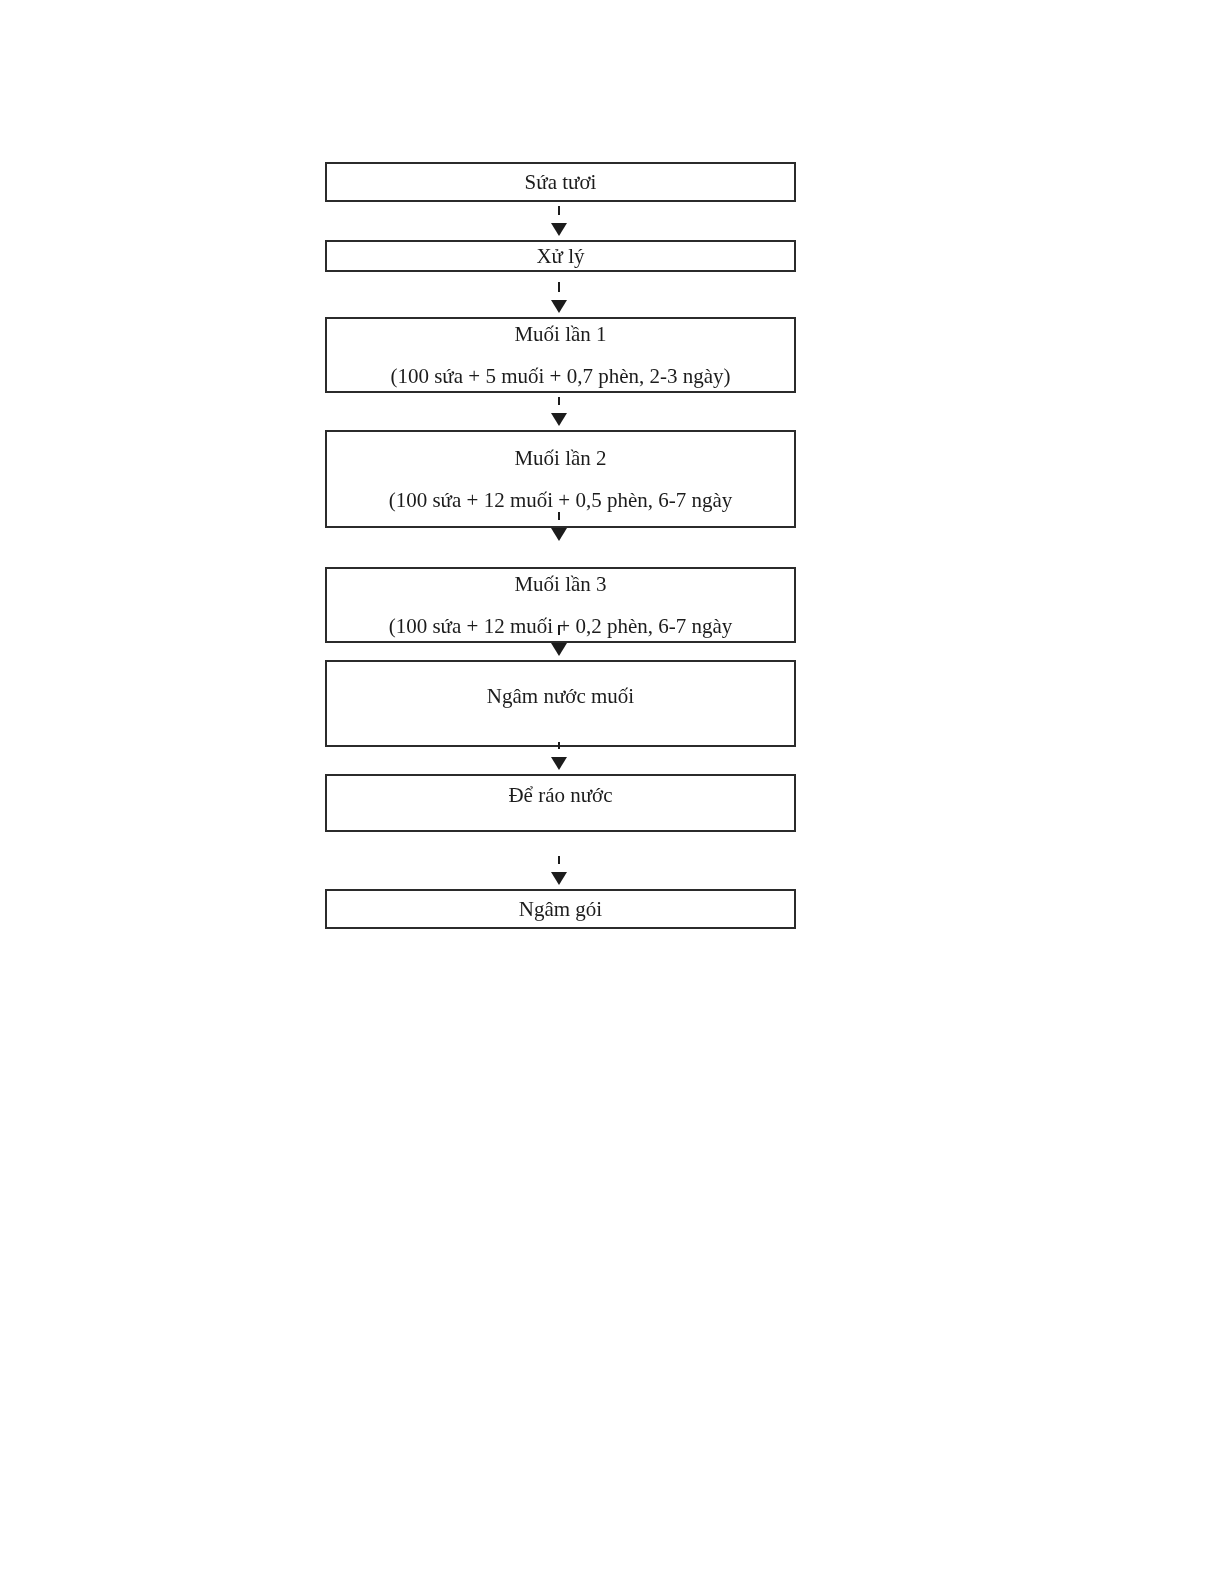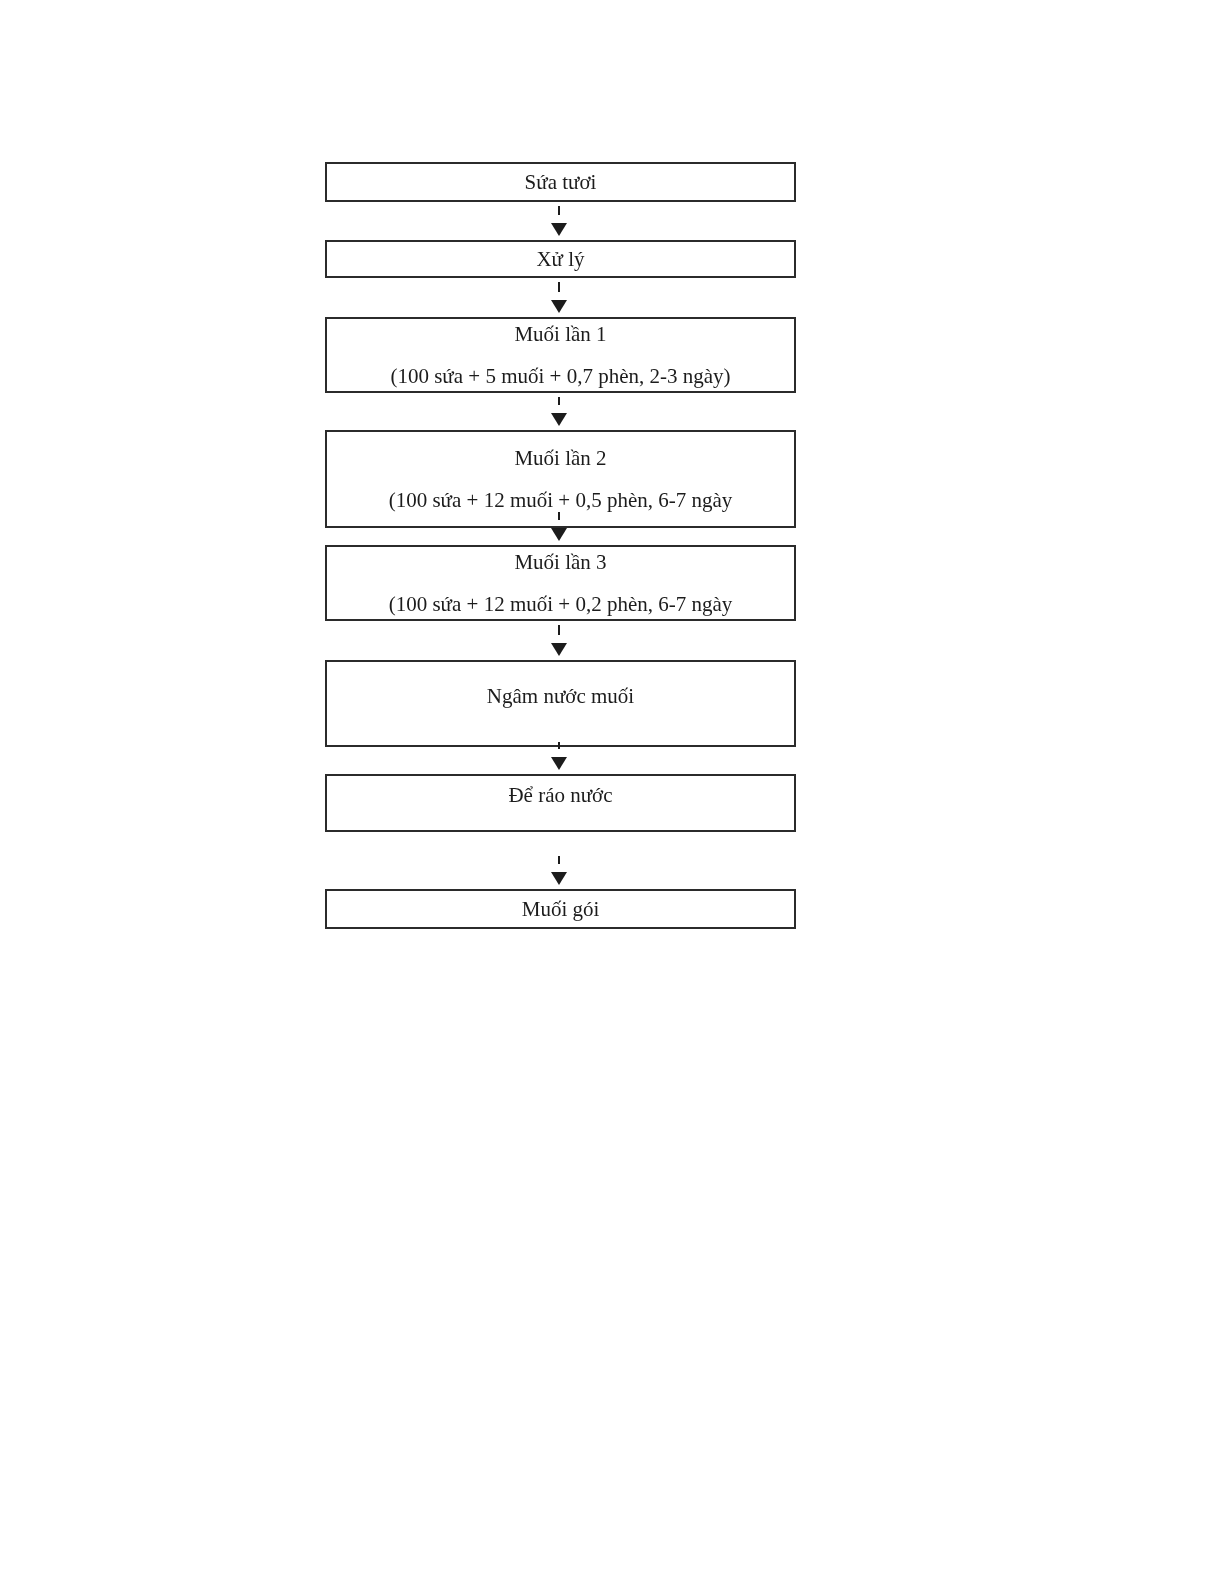--- a/index.html
+++ b/index.html
@@ -87,21 +87,21 @@
 
     <div class="node" style="top:142px;height:40px">
       <div class="node-title">Sứa tươi</div>
     </div>
 
     <div class="arrow" style="top:182px;height:38px">
       <span class="shaft"></span>
       <span class="head"></span>
     </div>
 
-    <div class="node" style="top:220px;height:38px">
+    <div class="node" style="top:220px;height:32px">
       <div class="node-title">Xử lý</div>
     </div>
 
     <div class="arrow" style="top:258px;height:39px">
       <span class="shaft"></span>
       <span class="head"></span>
     </div>
 
     <div class="node" style="top:297px;height:76px">
       <div class="node-title">Muối lần 1</div>
@@ -116,21 +116,21 @@
     <div class="node" style="top:410px;height:98px">
       <div class="node-title">Muối lần 2</div>
       <div class="node-subtitle">(100 sứa + 12 muối + 0,5 phèn, 6-7 ngày</div>
     </div>
 
     <div class="arrow" style="top:488px;height:37px">
       <span class="shaft"></span>
       <span class="head"></span>
     </div>
 
-    <div class="node" style="top:525px;height:76px">
+    <div class="node" style="top:547px;height:76px">
       <div class="node-title">Muối lần 3</div>
       <div class="node-subtitle">(100 sứa + 12 muối + 0,2 phèn, 6-7 ngày</div>
     </div>
 
     <div class="arrow" style="top:601px;height:39px">
       <span class="shaft"></span>
       <span class="head"></span>
     </div>
 
     <div class="node lift" style="top:640px;height:87px">
@@ -145,20 +145,20 @@
     <div class="node lift" style="top:754px;height:58px">
       <div class="node-title">Để ráo nước</div>
     </div>
 
     <div class="arrow" style="top:832px;height:37px">
       <span class="shaft"></span>
       <span class="head"></span>
     </div>
 
     <div class="node" style="top:869px;height:40px">
-      <div class="node-title">Muối gói</div>
+      <div class="node-title">Ngâm gói</div>
     </div>
 
   </div>
 
   <div class="bottom-rule"></div>
   <div class="bottom-rule-tick"></div>
 </div>
 
 </body></html>

